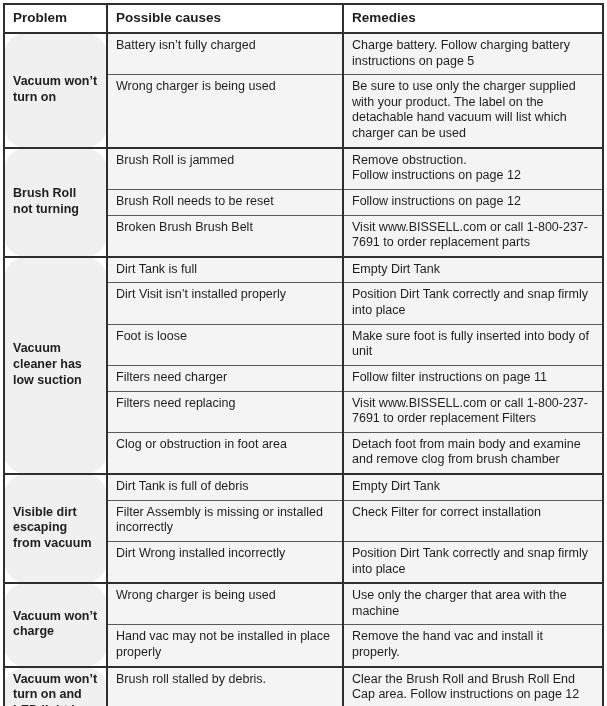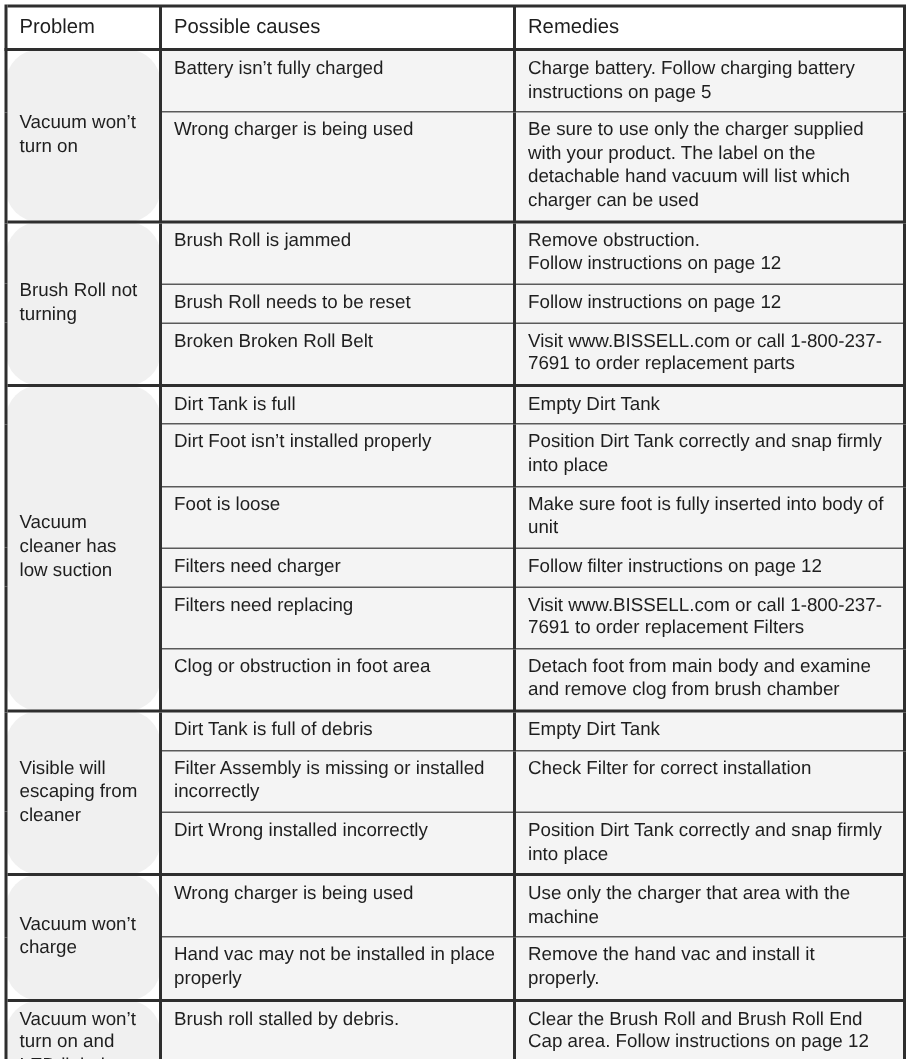--- a/index.html
+++ b/index.html
@@ -30,32 +30,32 @@
 
   th, td {
     border: 1px solid #5a5a5a;
     padding: 4px 8px 5px 8px;
     text-align: left;
     vertical-align: top;
     overflow-wrap: break-word;
   }
   thead th {
     background: #ffffff;
-    font-weight: normal;
+    font-weight: bold;
     font-size: 13.5px;
     border-bottom: 2px solid #2e2e2e;
     vertical-align: middle;
     padding-top: 5px;
     padding-bottom: 5px;
   }
   tbody td {
     background: #f4f4f4;
   }
   td.problem {
-    font-weight: normal;
+    font-weight: bold;
     vertical-align: middle;
     background: #f0f0f0;
     border-radius: 22px;
   }
   tr.group-start td {
     border-top: 2px solid #2e2e2e;
   }
   td.remedy {
     white-space: pre-line;
   }
@@ -92,50 +92,50 @@
         <td class="problem" rowspan="3">Brush Roll not turning</td>
         <td class="cause">Brush Roll is jammed</td>
         <td class="remedy">Remove obstruction.
 Follow instructions on page 12</td>
       </tr>
       <tr>
         <td class="cause">Brush Roll needs to be reset</td>
         <td class="remedy">Follow instructions on page 12</td>
       </tr>
       <tr>
-        <td class="cause">Broken Broken Roll Belt</td>
+        <td class="cause">Broken Brush Brush Belt</td>
         <td class="remedy">Visit www.BISSELL.com or call 1-800-237-7691 to order replacement parts</td>
       </tr>
       <tr class="group-start">
         <td class="problem" rowspan="6">Vacuum cleaner has low suction</td>
         <td class="cause">Dirt Tank is full</td>
         <td class="remedy">Empty Dirt Tank</td>
       </tr>
       <tr>
-        <td class="cause">Dirt Foot isn’t installed properly</td>
+        <td class="cause">Dirt Visit isn’t installed properly</td>
         <td class="remedy">Position Dirt Tank correctly and snap firmly into place</td>
       </tr>
       <tr>
         <td class="cause">Foot is loose</td>
         <td class="remedy">Make sure foot is fully inserted into body of unit</td>
       </tr>
       <tr>
         <td class="cause">Filters need charger</td>
-        <td class="remedy">Follow filter instructions on page 12</td>
+        <td class="remedy">Follow filter instructions on page 11</td>
       </tr>
       <tr>
         <td class="cause">Filters need replacing</td>
         <td class="remedy">Visit www.BISSELL.com or call 1-800-237-7691 to order replacement Filters</td>
       </tr>
       <tr>
         <td class="cause">Clog or obstruction in foot area</td>
         <td class="remedy">Detach foot from main body and examine and remove clog from brush chamber</td>
       </tr>
       <tr class="group-start">
-        <td class="problem" rowspan="3">Visible will escaping from cleaner</td>
+        <td class="problem" rowspan="3">Visible dirt escaping from vacuum</td>
         <td class="cause">Dirt Tank is full of debris</td>
         <td class="remedy">Empty Dirt Tank</td>
       </tr>
       <tr>
         <td class="cause">Filter Assembly is missing or installed incorrectly</td>
         <td class="remedy">Check Filter for correct installation</td>
       </tr>
       <tr>
         <td class="cause">Dirt Wrong installed incorrectly</td>
         <td class="remedy">Position Dirt Tank correctly and snap firmly into place</td>

